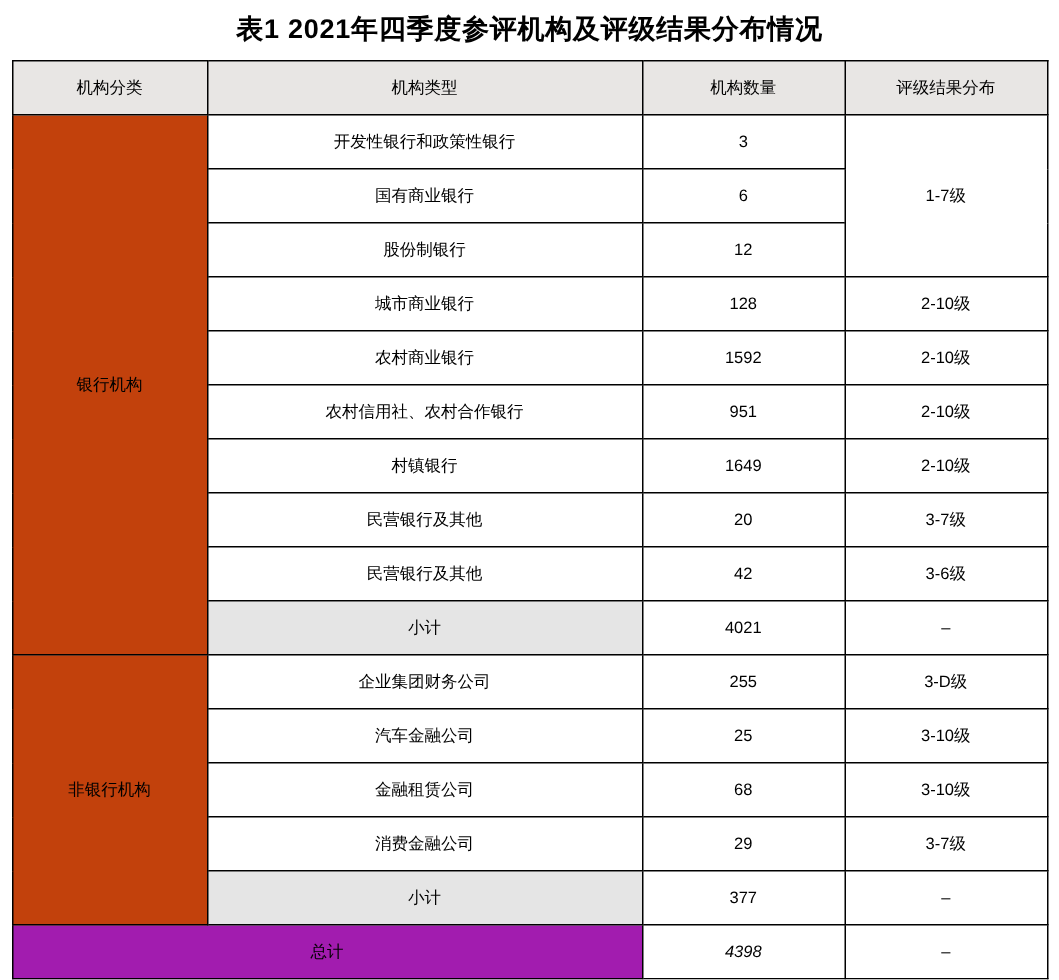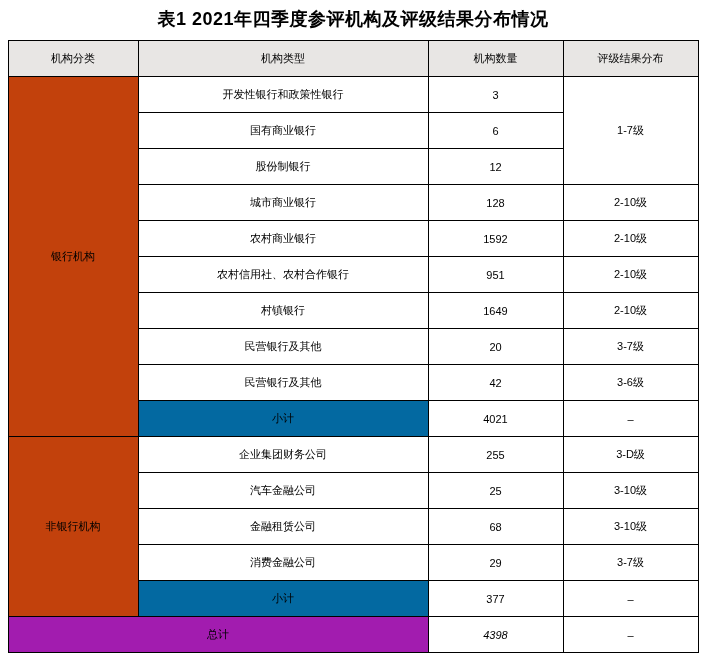--- a/index.html
+++ b/index.html
@@ -48,21 +48,21 @@
     background: #e8e6e4;
     font-weight: bold;
     height: 36px;
     font-size: 13.5px;
   }
   td.cat {
     background: #c2410c;
     font-size: 13.5px;
   }
   td.subtotal-label {
-    background: #0369a1;
+    background: #e5e5e5;
     font-weight: bold;
   }
   td.subtotal-val {
     font-weight: bold;
   }
   td.total-label {
     background: #a21caf;
     font-weight: bold;
     font-size: 13.5px;
   }

